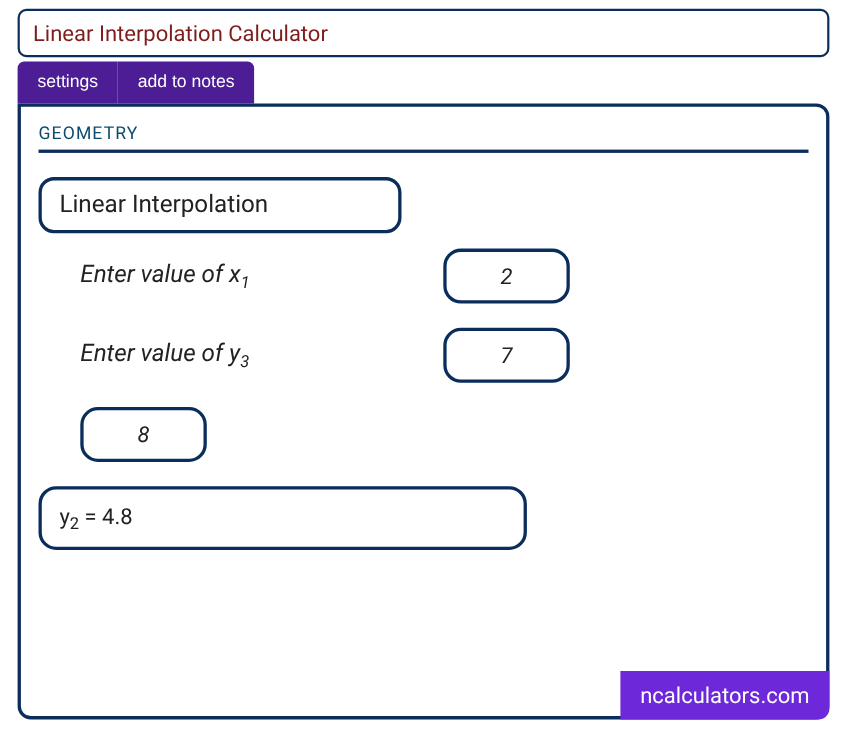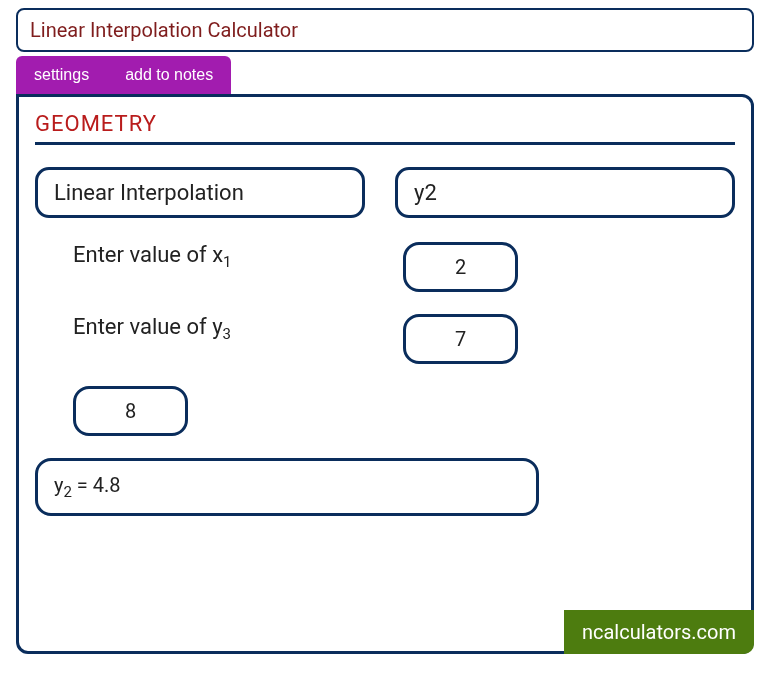--- a/index.html
+++ b/index.html
@@ -20,21 +20,21 @@
       padding: 8px 12px;
       color: #7f1d1d;
       font-size: 20px;
       margin-bottom: 4px;
     }
     .tabs {
       display: flex;
       gap: 0;
     }
     .tab {
-      background: #a21caf;
+      background: #4c1d95;
       color: #fff;
       padding: 10px 18px;
       font-size: 16px;
       cursor: pointer;
       border: none;
     }
     .tab:first-child {
       border-top-left-radius: 6px;
     }
     .tab:last-child {
@@ -42,48 +42,49 @@
     }
     .panel {
       border: 3px solid #0a2d5c;
       border-radius: 12px;
       border-top-left-radius: 0;
       padding: 14px 16px 12px 16px;
       position: relative;
       min-height: 560px;
     }
     .section-title {
-      font-size: 22px;
-      color: #b91c1c;
+      font-size: 16px;
+      color: #0c4a6e;
       letter-spacing: 1px;
       padding-bottom: 6px;
       border-bottom: 3px solid #0a2d5c;
       margin-bottom: 22px;
     }
     .header-row {
       display: flex;
-      gap: 30px;
-      margin-bottom: 24px;
+      gap: 46px;
+      margin-bottom: 14px;
     }
     .header-box {
       border: 3px solid #0a2d5c;
       border-radius: 14px;
       padding: 10px 16px;
       font-size: 22px;
       color: #222;
       flex: 1;
     }
     .header-box:first-child {
       flex: 0 0 330px;
     }
     .input-row {
       display: flex;
-      align-items: flex-start;
+      align-items: center;
       margin-bottom: 22px;
       padding-left: 38px;
+      font-style: italic;
     }
     .input-label {
       font-size: 22px;
       color: #222;
       width: 330px;
     }
     .sub {
       font-size: 15px;
       vertical-align: sub;
     }
@@ -95,28 +96,28 @@
       color: #222;
       width: 115px;
       text-align: center;
     }
     .result-box {
       border: 3px solid #0a2d5c;
       border-radius: 16px;
       padding: 12px 16px;
       font-size: 20px;
       color: #222;
-      width: 504px;
+      width: 444px;
       margin-top: 4px;
     }
     .footer-brand {
       position: absolute;
       bottom: -3px;
       right: -3px;
-      background: #4d7c0f;
+      background: #6d28d9;
       color: #fff;
       padding: 10px 18px;
       font-size: 20px;
       border-bottom-right-radius: 10px;
     }
   </style>
 </head>
 <body>
 
 <div class="title-bar">Linear Interpolation Calculator</div>
@@ -124,21 +125,20 @@
 <div class="tabs">
   <button class="tab">settings</button>
   <button class="tab">add to notes</button>
 </div>
 
 <div class="panel">
   <div class="section-title">GEOMETRY</div>
 
   <div class="header-row">
     <div class="header-box">Linear Interpolation</div>
-    <div class="header-box">y2</div>
   </div>
 
   <div class="input-row">
     <div class="input-label">
       <span>Enter value of x</span><span class="sub">1</span>
     </div>
     <div class="value-box">2</div>
   </div>
 
 

